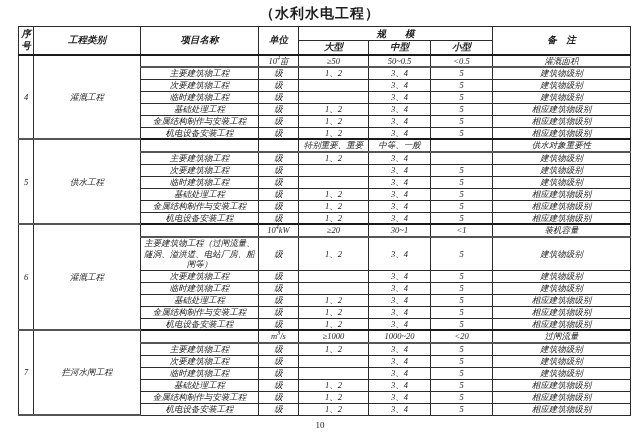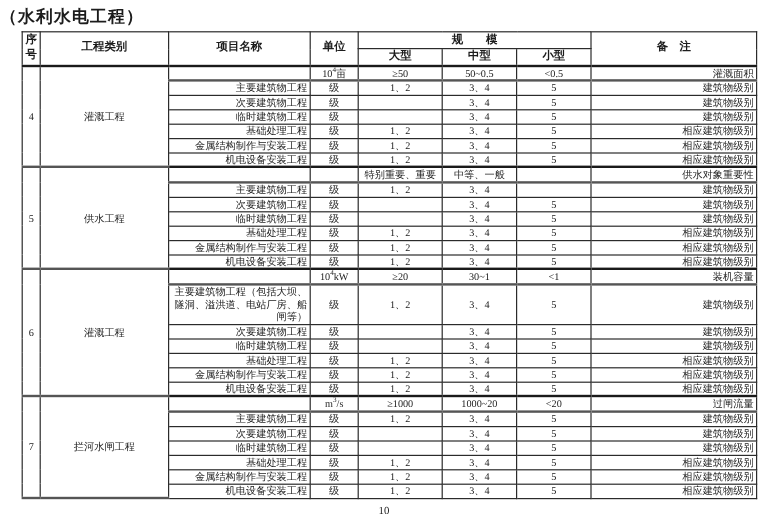--- a/index.html
+++ b/index.html
@@ -4,41 +4,41 @@
 <style>
   * { box-sizing: border-box; margin: 0; padding: 0; }
   html, body { background: #ffffff; }
   body {
     width: 640px; height: 433px;
     font-family: "Liberation Serif", "DejaVu Serif", serif;
     color: #1c1c1c;
   }
   .page { position: relative; width: 640px; height: 433px; background: #fff; overflow: hidden; }
   .doc-title {
-    text-align: left; font-weight: bold; font-size: 14px;
+    text-align: center; font-weight: bold; font-size: 14px;
     padding-top: 5px; letter-spacing: 1px;
     font-family: "Liberation Sans", "DejaVu Sans", sans-serif;
   }
   table.class-table {
     border-collapse: collapse; table-layout: fixed;
-    width: 612px; margin: 3px 0 0 18px;
+    width: 612px; margin: 3px 0 0 18px; font-style: italic;
   }
   th, td {
     border: 1px solid #2b2b2b;
     font-size: 8.5px; line-height: 1.25;
     padding: 0 2px; vertical-align: middle; overflow: hidden;
   }
   thead th {
     font-family: "Liberation Sans", "DejaVu Sans", sans-serif;
     font-weight: bold; font-size: 9.5px; text-align: center;
     height: 14px; padding: 0 1px;
   }
   tbody td { height: 12px; }
   .c-center { text-align: center; }
-  .c-left  { text-align: right; }
+  .c-left  { text-align: center; }
   .index-col { padding: 0; }
   tr.scale-row td { border-bottom: 2px solid #555; }
   tr.group-start td { border-top: 2px solid #1a1a1a; }
   sup { font-size: 6px; line-height: 0; }
   .page-number {
     position: absolute; left: 0; right: 0; bottom: 3px;
     text-align: center; font-size: 9px;
   }
 </style>
 </head>
@@ -194,21 +194,21 @@
           <td class="c-center index-col" rowspan="7">6</td>
           <td class="c-center" rowspan="7">灌溉工程</td>
           <td class="c-left"></td>
           <td class="c-center"><span>10</span><sup>4</sup><span>kW</span></td>
           <td class="c-center">≥20</td>
           <td class="c-center">30~1</td>
           <td class="c-center">&lt;1</td>
           <td class="c-left">装机容量</td>
         </tr>
         <tr>
-          <td class="c-left">主要建筑物工程（包括大坝、隧洞、溢洪道、电站厂房、船闸等）</td>
+          <td class="c-left">主要建筑物工程（过闸流量、隧洞、溢洪道、电站厂房、船闸等）</td>
           <td class="c-center">级</td>
           <td class="c-center">1、2</td>
           <td class="c-center">3、4</td>
           <td class="c-center">5</td>
           <td class="c-left">建筑物级别</td>
         </tr>
         <tr>
           <td class="c-left">次要建筑物工程</td>
           <td class="c-center">级</td>
           <td class="c-center"></td>

